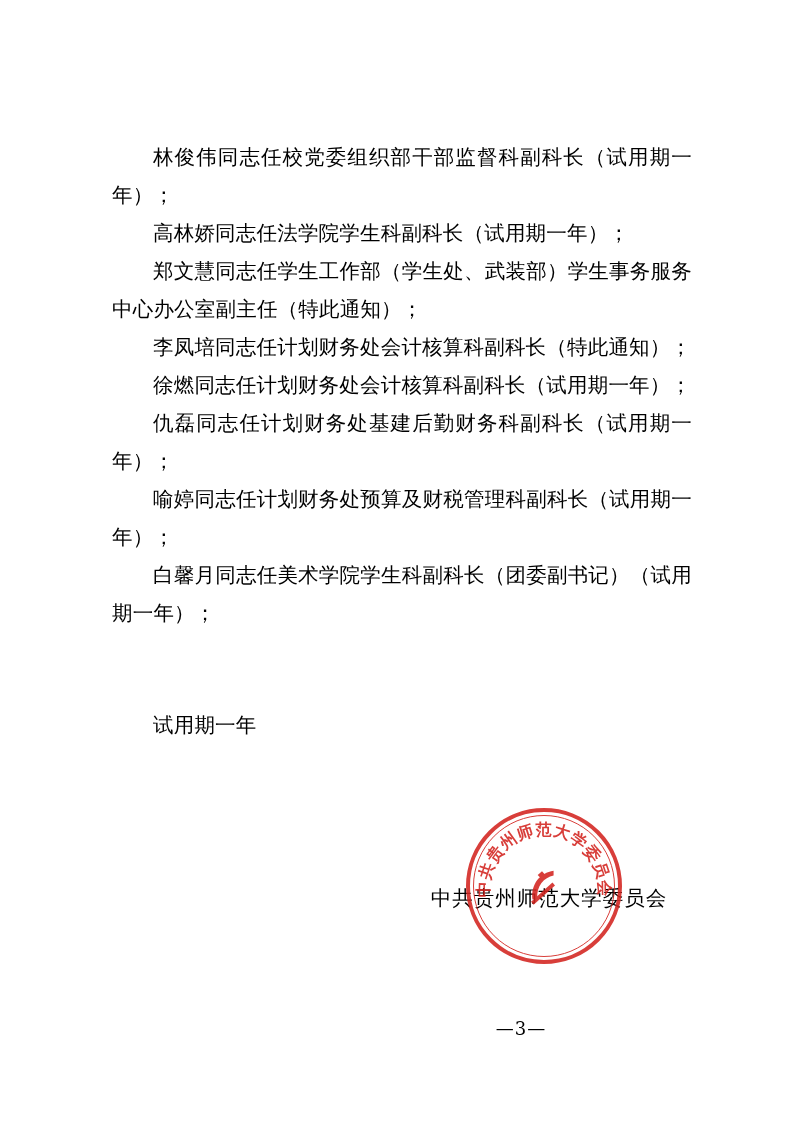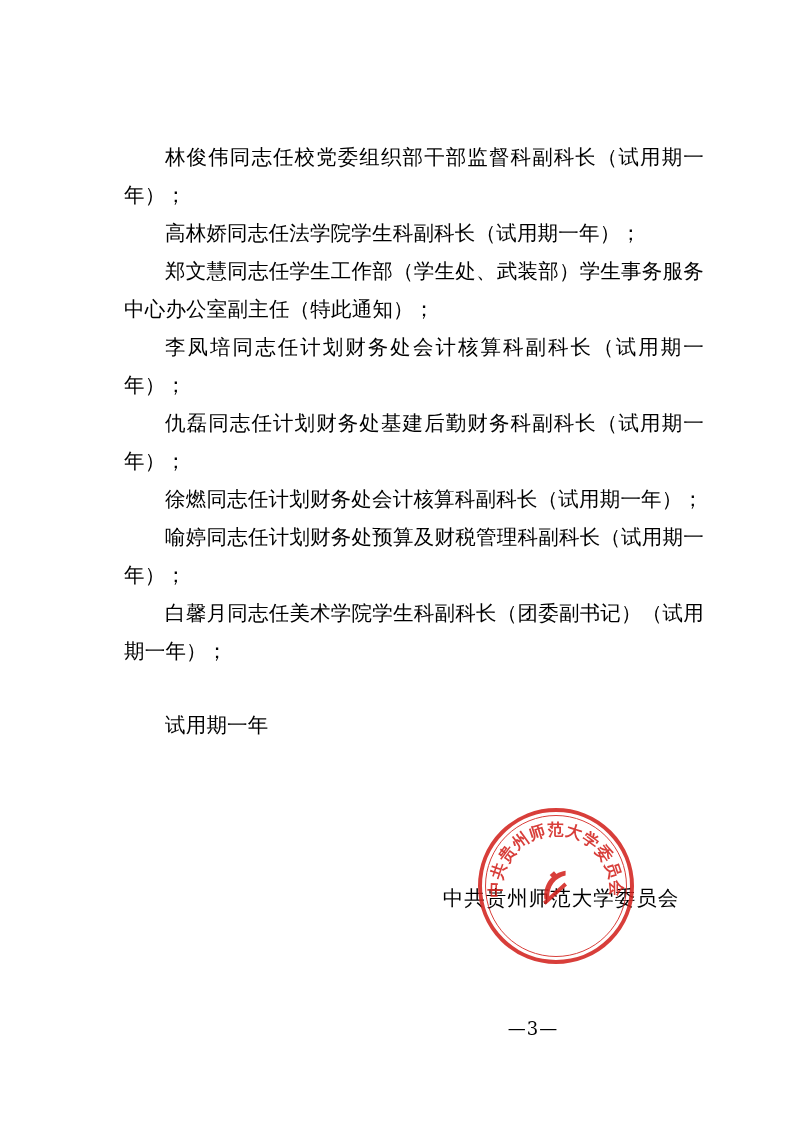--- a/index.html
+++ b/index.html
@@ -10,21 +10,21 @@
   body {
     width: 794px;
     height: 1124px;
     position: relative;
     font-family: "DejaVu Serif", "Liberation Serif", serif;
     color: #000000;
     overflow: hidden;
   }
   .page {
     position: absolute;
-    left: 16px; top: 0;
+    left: 4px; top: 0;
     width: 732px;
     height: 1124px;
   }
   .body-area {
     position: absolute;
     left: 108px;
     top: 138px;
     width: 580px;
   }
   .para {
@@ -118,23 +118,23 @@
 </style>
 </head>
 <body>
 
 <div class="page">
 
   <div class="body-area">
     <p class="para">林俊伟同志任校党委组织部干部监督科副科长（试用期一年）；</p>
     <p class="para">高林娇同志任法学院学生科副科长（试用期一年）；</p>
     <p class="para">郑文慧同志任学生工作部（学生处、武装部）学生事务服务中心办公室副主任（特此通知）；</p>
-    <p class="para">李凤培同志任计划财务处会计核算科副科长（试用期一年）；</p>
+    <p class="para">李凤培同志任计划财务处会计核算科副科长（特此通知）；</p>
+    <p class="para">徐燃同志任计划财务处会计核算科副科长（试用期一年）；</p>
     <p class="para">仇磊同志任计划财务处基建后勤财务科副科长（试用期一年）；</p>
-    <p class="para">徐燃同志任计划财务处会计核算科副科长（试用期一年）；</p>
     <p class="para">喻婷同志任计划财务处预算及财税管理科副科长（试用期一年）；</p>
     <p class="para">白馨月同志任美术学院学生科副科长（团委副书记）（试用期一年）；</p>
   </div>
 
   <div class="closing">
     <p class="para">试用期一年</p>
   </div>
 
   <div class="signature">
     <span class="sig-line">中共贵州师范大学委员会</span>

